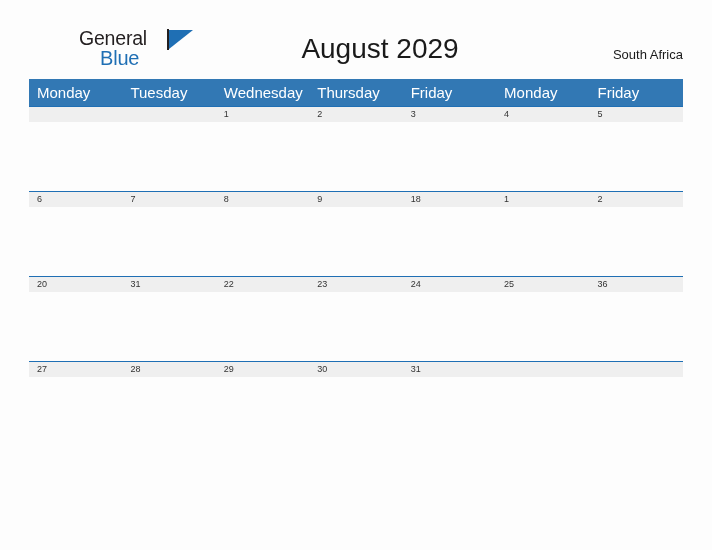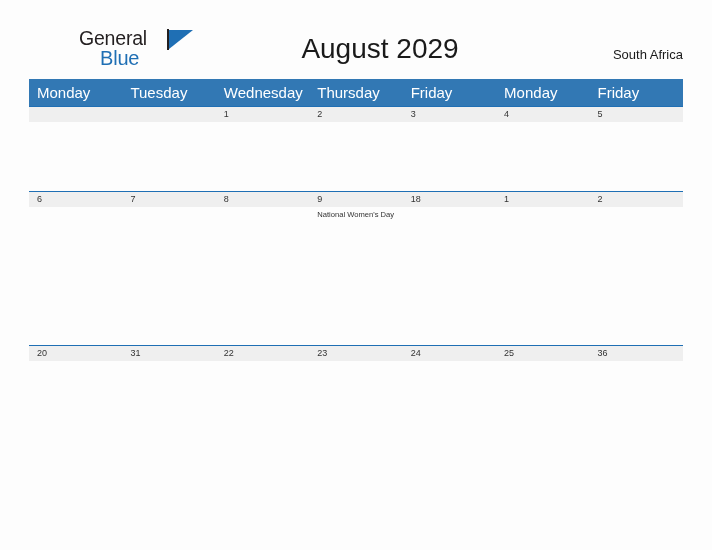--- a/index.html
+++ b/index.html
@@ -250,44 +250,68 @@
         <td>
             <div class="daynum">18</div>
           </td>
         <td>
             <div class="daynum">1</div>
           </td>
         <td>
             <div class="daynum">2</div>
           </td>
       </tr>
+
       <tr class="eventrow">
         <td>
             <div class="event"></div>
           </td>
         <td>
             <div class="event"></div>
           </td>
         <td>
             <div class="event"></div>
           </td>
         <td>
-            <div class="event">National Women's Day</div>
-          </td>
-        <td>
-            <div class="event"></div>
-          </td>
-        <td>
-            <div class="event"></div>
-          </td>
-        <td>
-            <div class="event"></div>
-          </td>
-      </tr>
-
+            <div class="event"></div>
+          </td>
+        <td>
+            <div class="event"></div>
+          </td>
+        <td>
+            <div class="event"></div>
+          </td>
+        <td>
+            <div class="event"></div>
+          </td>
+      </tr>
+
+      <tr class="daterow">
+        <td>
+            <div class="daynum">20</div>
+          </td>
+        <td>
+            <div class="daynum">31</div>
+          </td>
+        <td>
+            <div class="daynum">22</div>
+          </td>
+        <td>
+            <div class="daynum">23</div>
+          </td>
+        <td>
+            <div class="daynum">24</div>
+          </td>
+        <td>
+            <div class="daynum">25</div>
+          </td>
+        <td>
+            <div class="daynum">36</div>
+          </td>
+      </tr>
       <tr class="eventrow">
         <td>
             <div class="event"></div>
           </td>
         <td>
             <div class="event"></div>
           </td>
         <td>
             <div class="event"></div>
           </td>
@@ -300,65 +324,41 @@
         <td>
             <div class="event"></div>
           </td>
         <td>
             <div class="event"></div>
           </td>
       </tr>
 
       <tr class="daterow">
         <td>
-            <div class="daynum">20</div>
+            <div class="daynum">27</div>
+          </td>
+        <td>
+            <div class="daynum">28</div>
+          </td>
+        <td>
+            <div class="daynum">29</div>
+          </td>
+        <td>
+            <div class="daynum">30</div>
           </td>
         <td>
             <div class="daynum">31</div>
           </td>
-        <td>
-            <div class="daynum">22</div>
-          </td>
-        <td>
-            <div class="daynum">23</div>
-          </td>
-        <td>
-            <div class="daynum">24</div>
-          </td>
-        <td>
-            <div class="daynum">25</div>
-          </td>
-        <td>
-            <div class="daynum">36</div>
-          </td>
-      </tr>
-      <tr class="eventrow">
-        <td>
-            <div class="event"></div>
-          </td>
-        <td>
-            <div class="event"></div>
-          </td>
-        <td>
-            <div class="event"></div>
-          </td>
-        <td>
-            <div class="event"></div>
-          </td>
-        <td>
-            <div class="event"></div>
-          </td>
-        <td>
-            <div class="event"></div>
-          </td>
-        <td>
-            <div class="event"></div>
-          </td>
-      </tr>
-
+        <td class="empty-cell">
+            <div class="daynum"></div>
+          </td>
+        <td class="empty-cell">
+            <div class="daynum"></div>
+          </td>
+      </tr>
       <tr class="eventrow last">
         <td>
             <div class="event"></div>
           </td>
         <td>
             <div class="event"></div>
           </td>
         <td>
             <div class="event"></div>
           </td>

